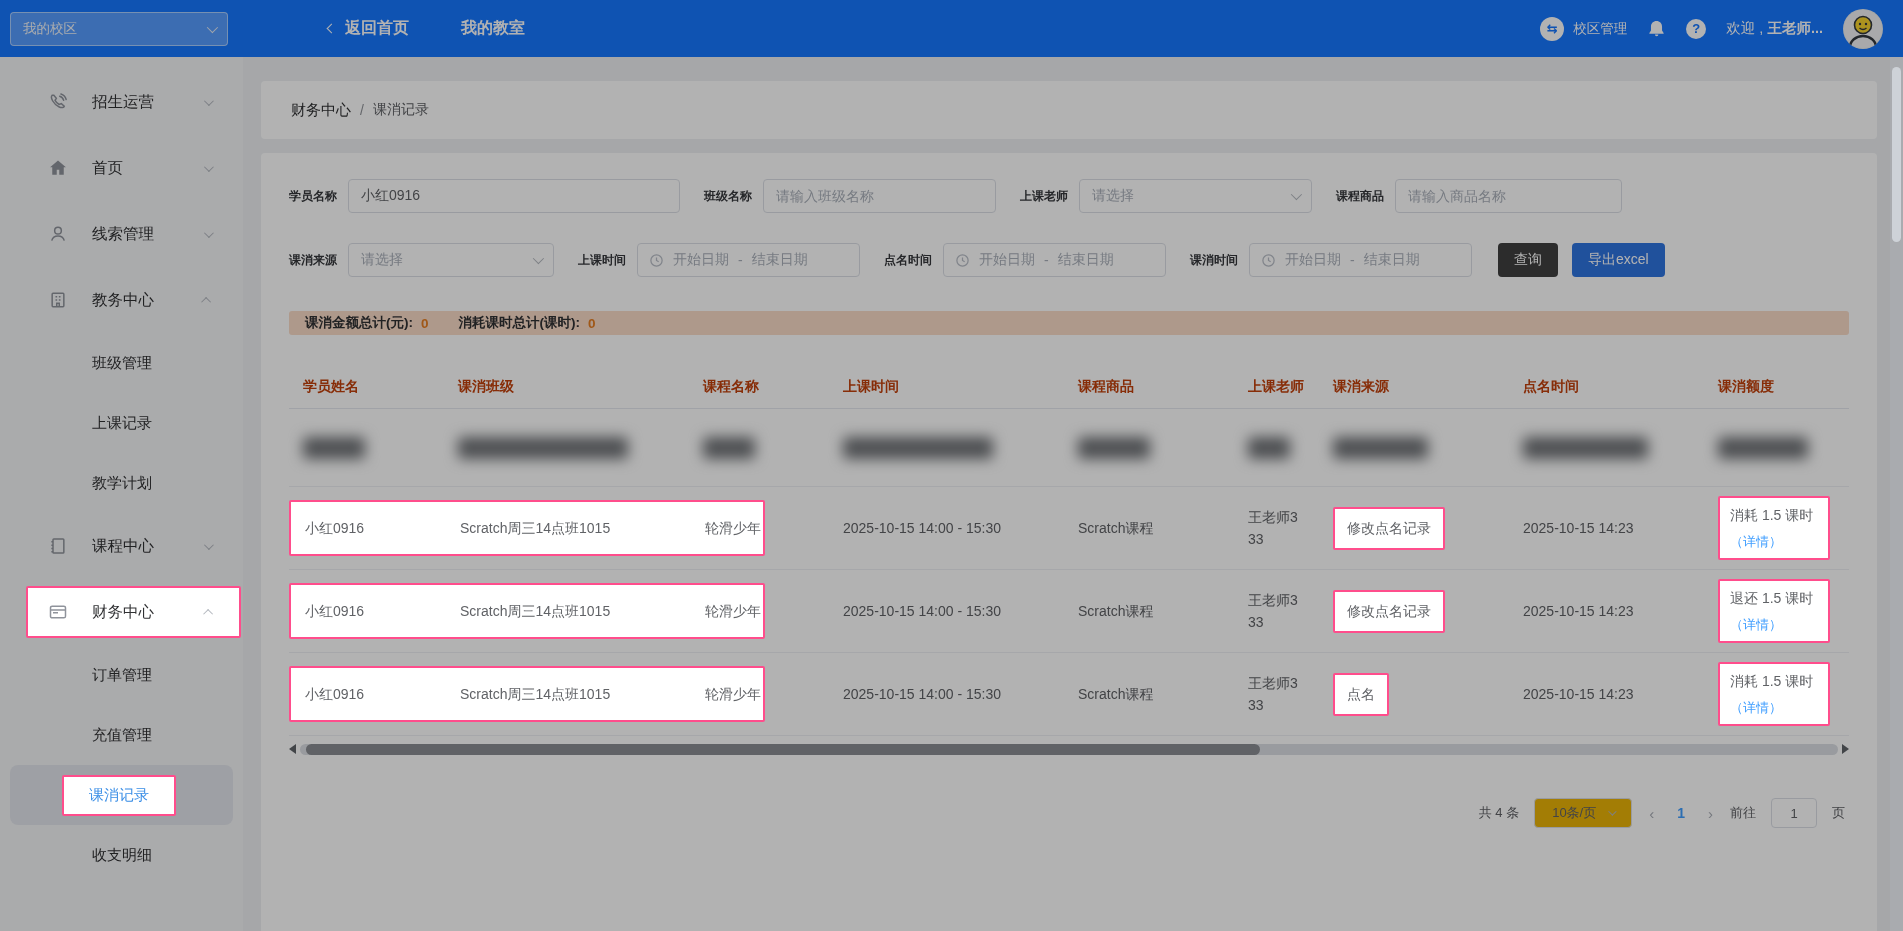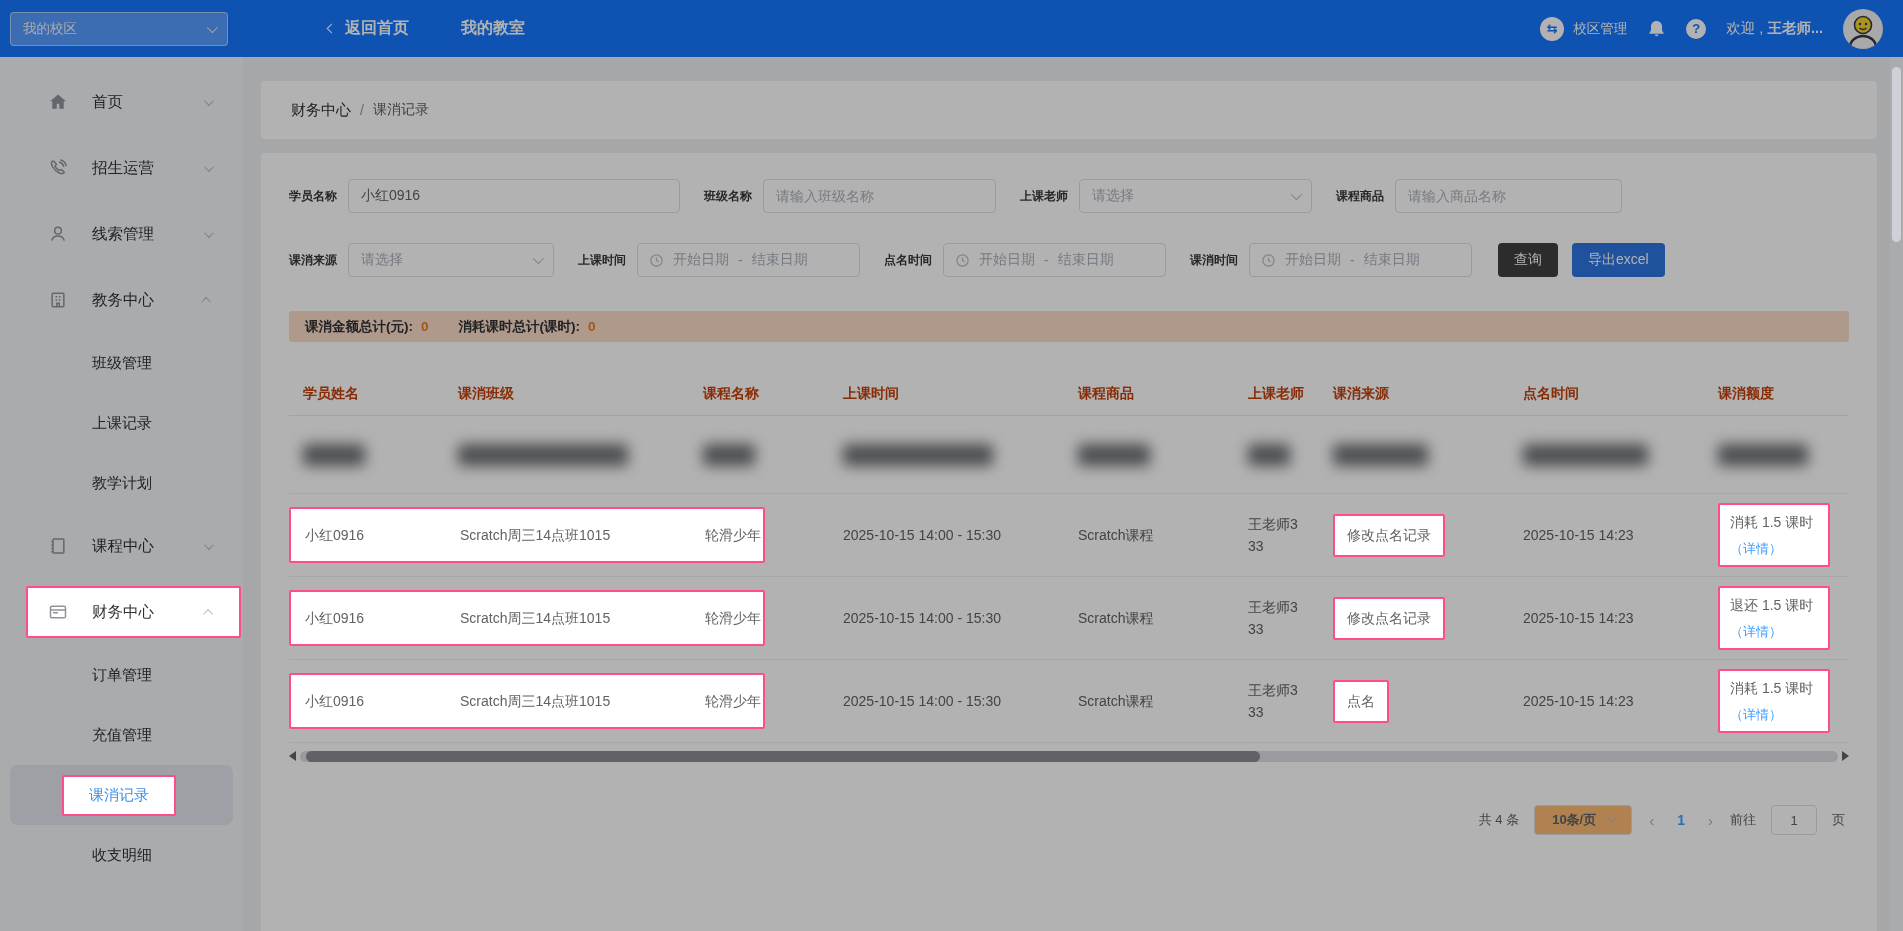--- a/index.html
+++ b/index.html
@@ -71,21 +71,21 @@
   .select-box .chev { color:#b4b8bf; }
   .date-box { width:223px; height:34px; border:1px solid #dcdfe6; border-radius:4px; background:#fff;
               display:flex; align-items:center; gap:9px; padding:0 11px; color:#aab0ba; font-size:14px; cursor:pointer; }
   .clock { width:15px; height:15px; color:#b9bec7; flex:0 0 auto; }
   .btn { height:34px; border:none; border-radius:4px; color:#fff; font-size:14px; cursor:pointer;
          font-family:inherit; padding:0 16px; }
   .btn-search { background:#404040; margin-left:10px; }
   .btn-export { background:#2f74e0; margin-left:14px; }
 
   
-  .summary { margin-top:34px; height:31px; background:#f9dbc8; border-radius:3px; display:flex;
+  .summary { margin-top:34px; height:24px; background:#f9dbc8; border-radius:3px; display:flex;
              align-items:center; padding:0 16px; }
   .sum-label { font-size:13.5px; font-weight:bold; color:#303133; }
   .sum-val { font-size:13.5px; font-weight:bold; color:#e67e22; margin:0 30px 0 8px; }
 
   
   .table { margin-top:30px; }
   .trow { display:grid; grid-template-columns:155px 245px 140px 235px 170px 85px 190px 195px 155px;
           align-items:center; padding-left:14px; color:#606266; font-size:14px; }
   .thead { height:44px; border-bottom:1px solid #e6e9ef; color:#c2410c; font-weight:bold; }
   .drow { height:83px; border-bottom:1px solid #eef0f4; }
@@ -104,22 +104,22 @@
   .h-scroll { margin-top:6px; display:flex; align-items:center; height:14px; }
   .h-arrow { width:0; height:0; border-top:5px solid transparent; border-bottom:5px solid transparent; cursor:pointer; }
   .h-arrow.left  { border-right:7px solid #5f6368; margin-right:4px; }
   .h-arrow.right { border-left:7px solid #5f6368; margin-left:4px; }
   .h-track { flex:1; height:11px; background:#dcdfe4; border-radius:6px; position:relative; cursor:pointer; }
   .h-thumb { position:absolute; left:6px; top:0; height:11px; width:62%; background:#8a8d92; border-radius:6px; cursor:grab; }
 
   
   .pager { margin-top:42px; display:flex; justify-content:flex-end; align-items:center; gap:15px;
            font-size:13px; color:#606266; padding-right:4px; }
-  .pg-select { width:98px; height:30px; border:1px solid #dcdfe6; border-radius:4px; background:#fdba74;
-               display:flex; align-items:center; justify-content:center; gap:12px; cursor:pointer; color:#606266;font-weight:bold; }
+  .pg-select { width:98px; height:30px; border:1px solid #dcdfe6; border-radius:4px; background:#eab308;
+               display:flex; align-items:center; justify-content:center; gap:12px; cursor:pointer; color:#606266; }
   .pg-select .chev { color:#b4b8bf; width:6px; height:6px; }
   .pg-arrow { color:#a9adb5; font-size:15px; cursor:pointer; padding:0 2px; }
   .pg-cur { color:#409eff; font-size:14px; font-weight:600; cursor:pointer; padding:0 6px; }
   .goto-input { width:46px; height:30px; border:1px solid #dcdfe6; border-radius:4px; text-align:center;
                 font-size:13px; color:#606266; outline:none; font-family:inherit; }
 
   
   .overlay { position:absolute; inset:0; background:rgba(0,0,0,0.30); z-index:200; pointer-events:none; }
   .v-scroll { position:absolute; top:57px; right:0; bottom:0; width:13px; background:#a9abaf; z-index:250; }
   .v-thumb { position:absolute; top:10px; left:2px; width:9px; height:175px; border-radius:5px; background:#ced2d8; cursor:grab; }
@@ -166,32 +166,32 @@
         <path d="M16.5 19 q3.5 3 7 0" stroke="#33383f" stroke-width="1.4" fill="none"></path>
         <path d="M7 38 a13 11 0 0 1 26 0" fill="none" stroke="#33383f" stroke-width="2.4"></path>
       </svg>
     </span>
   </div>
 </header>
 
 <aside class="sidebar">
   <ul>
     <li class="m-item">
-      <span class="ic"><svg viewBox="0 0 24 24" width="20" height="20" fill="#8f939b">
-            <path d="M12 3 2.5 11h2.6v9h5.4v-6h3v6h5.4v-9h2.6z"></path>
-          </svg></span>
-      <span>首页</span>
-      <span class="chev down"></span>
-    </li>
-    <li class="m-item">
       <span class="ic"><svg viewBox="0 0 24 24" width="20" height="20" fill="none" stroke="#8f939b" stroke-width="1.8">
             <path d="M5 4c-1 1-1.5 3 .5 6.5s4.5 6 8 7.5 5.5.5 6-1l-3.5-3-2.5 1c-2-1-4-3-5-5l1.5-2.5L7 4z"></path>
             <path d="M14 5c2 .5 4 2.5 4.8 4.8M15.5 2.5c3 1 5.5 3.5 6.3 6.5" stroke-linecap="round"></path>
           </svg></span>
       <span>招生运营</span>
+      <span class="chev down"></span>
+    </li>
+    <li class="m-item">
+      <span class="ic"><svg viewBox="0 0 24 24" width="20" height="20" fill="#8f939b">
+            <path d="M12 3 2.5 11h2.6v9h5.4v-6h3v6h5.4v-9h2.6z"></path>
+          </svg></span>
+      <span>首页</span>
       <span class="chev down"></span>
     </li>
     <li class="m-item">
       <span class="ic"><svg viewBox="0 0 24 24" width="20" height="20" fill="none" stroke="#8f939b" stroke-width="1.8">
             <circle cx="12" cy="8" r="4"></circle>
             <path d="M4.5 20c1-4 4-5.5 7.5-5.5S18.5 16 19.5 20"></path>
           </svg></span>
       <span>线索管理</span>
       <span class="chev down"></span>
     </li>

